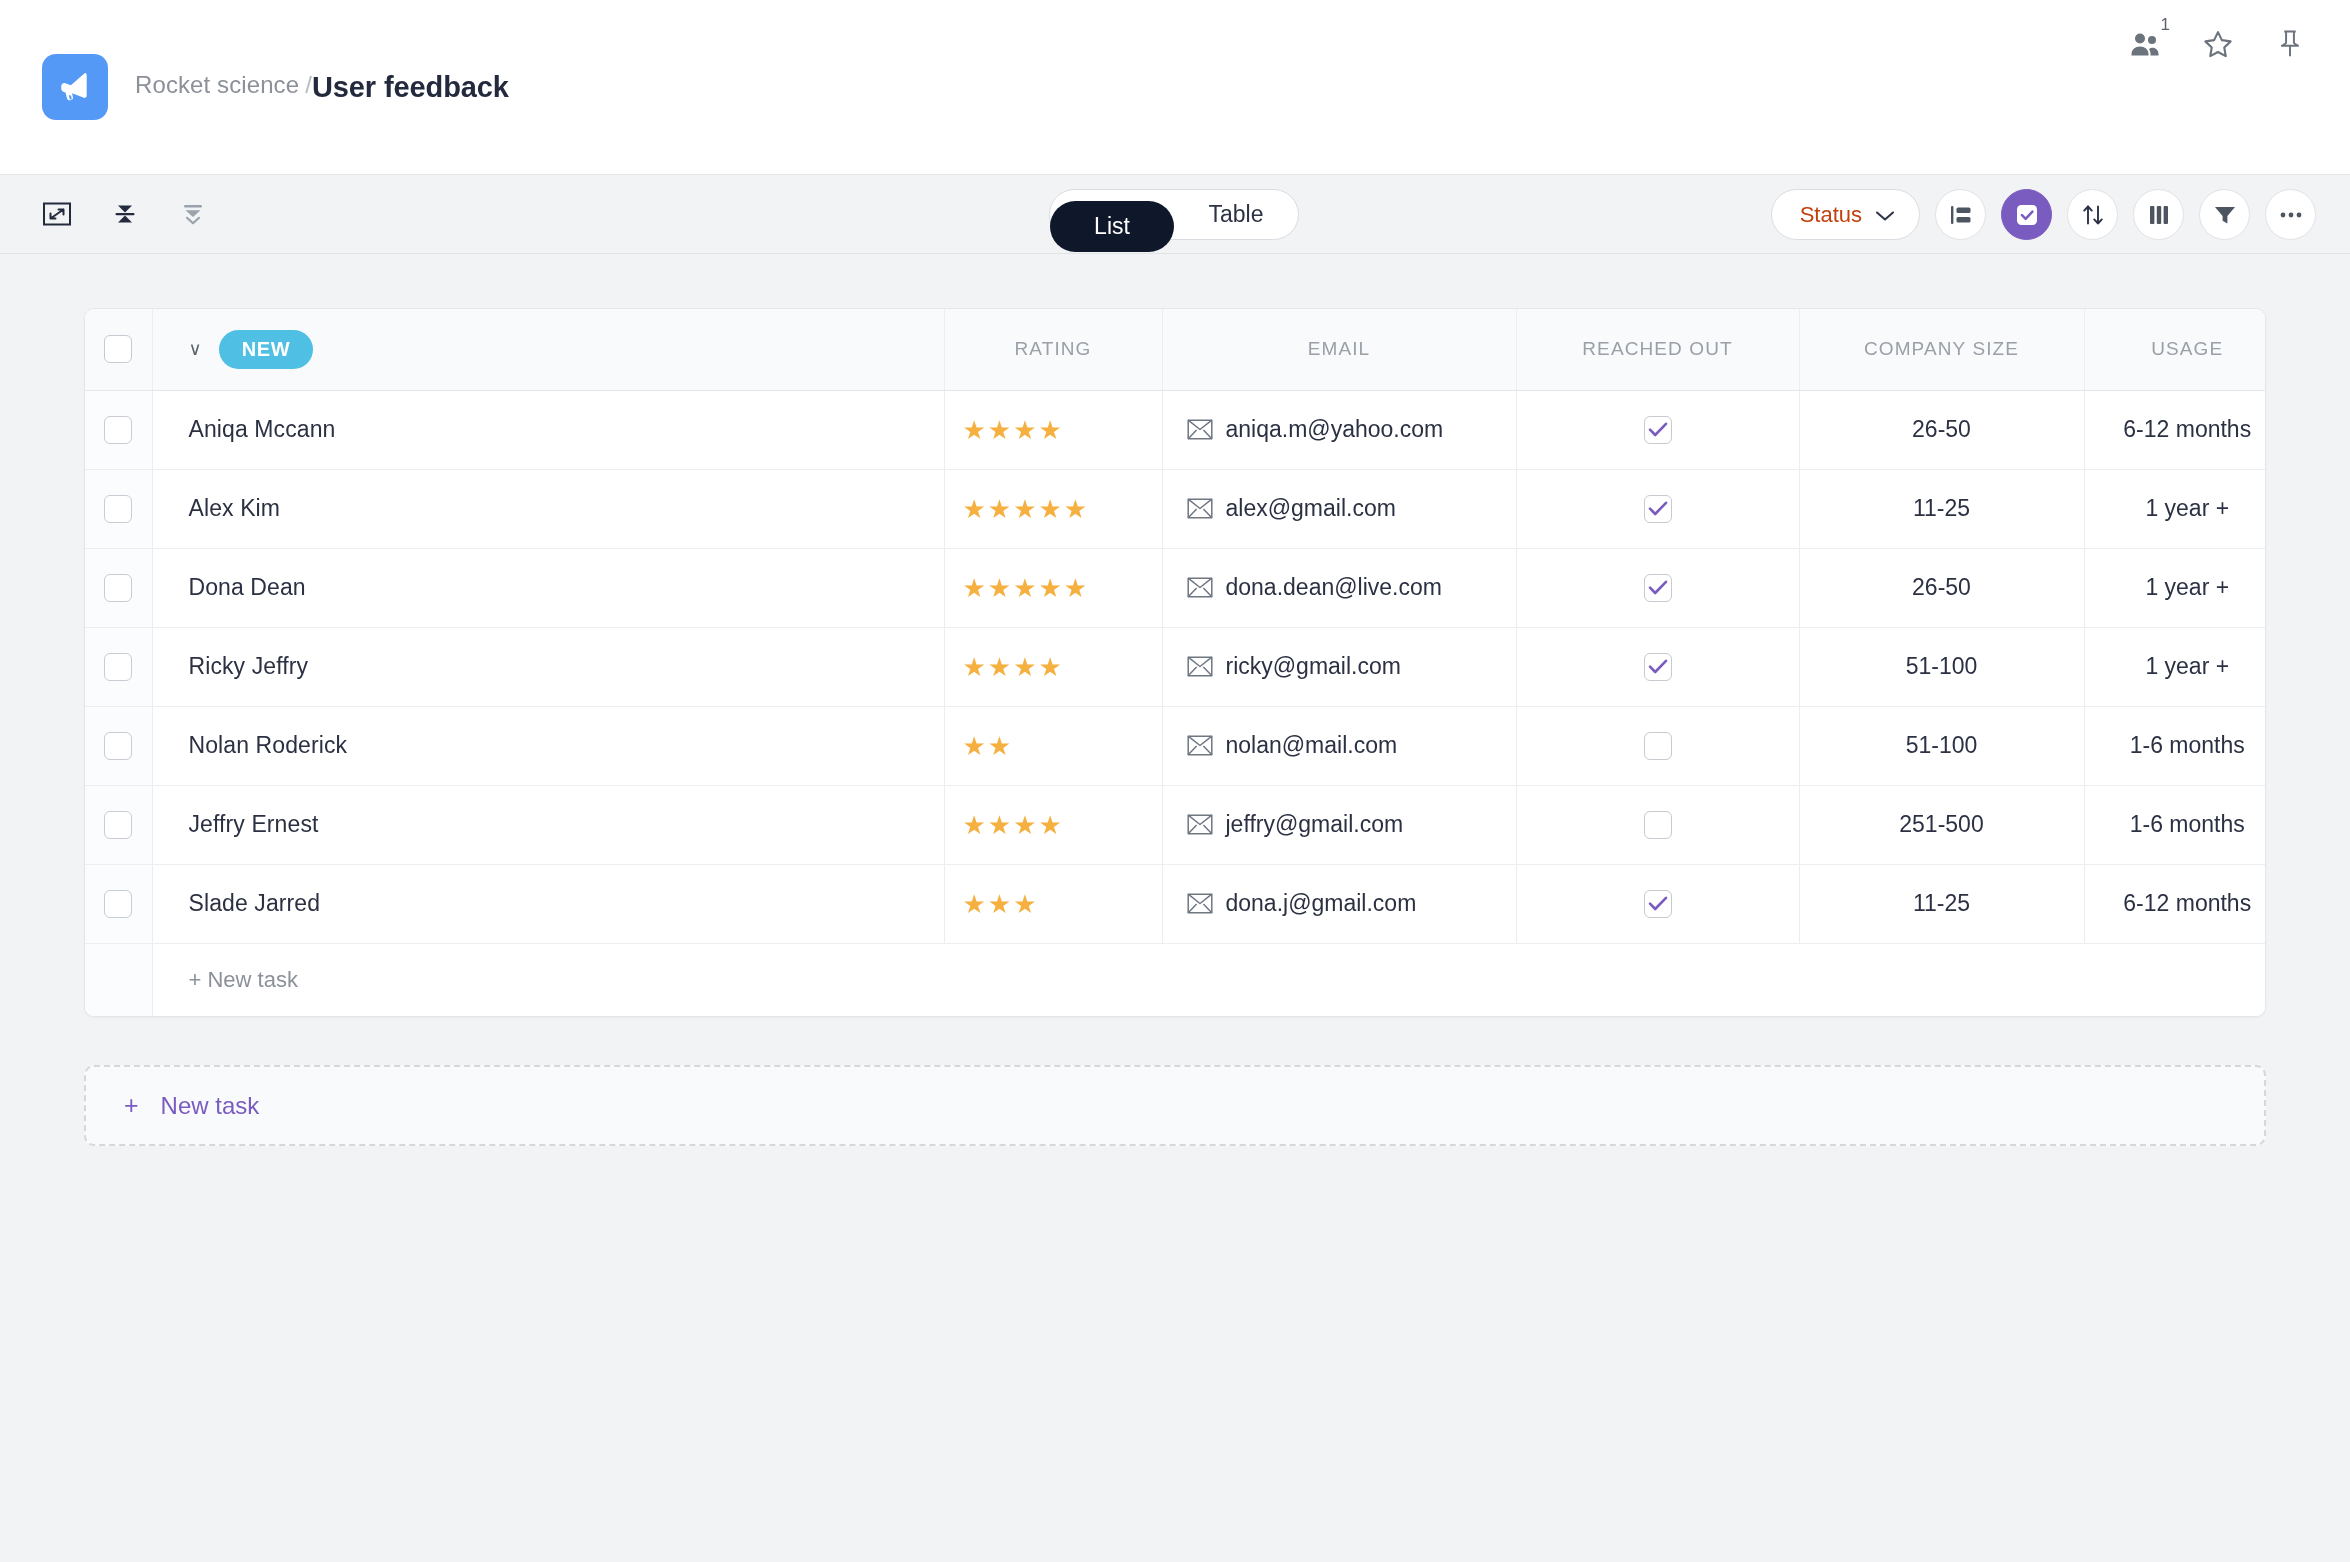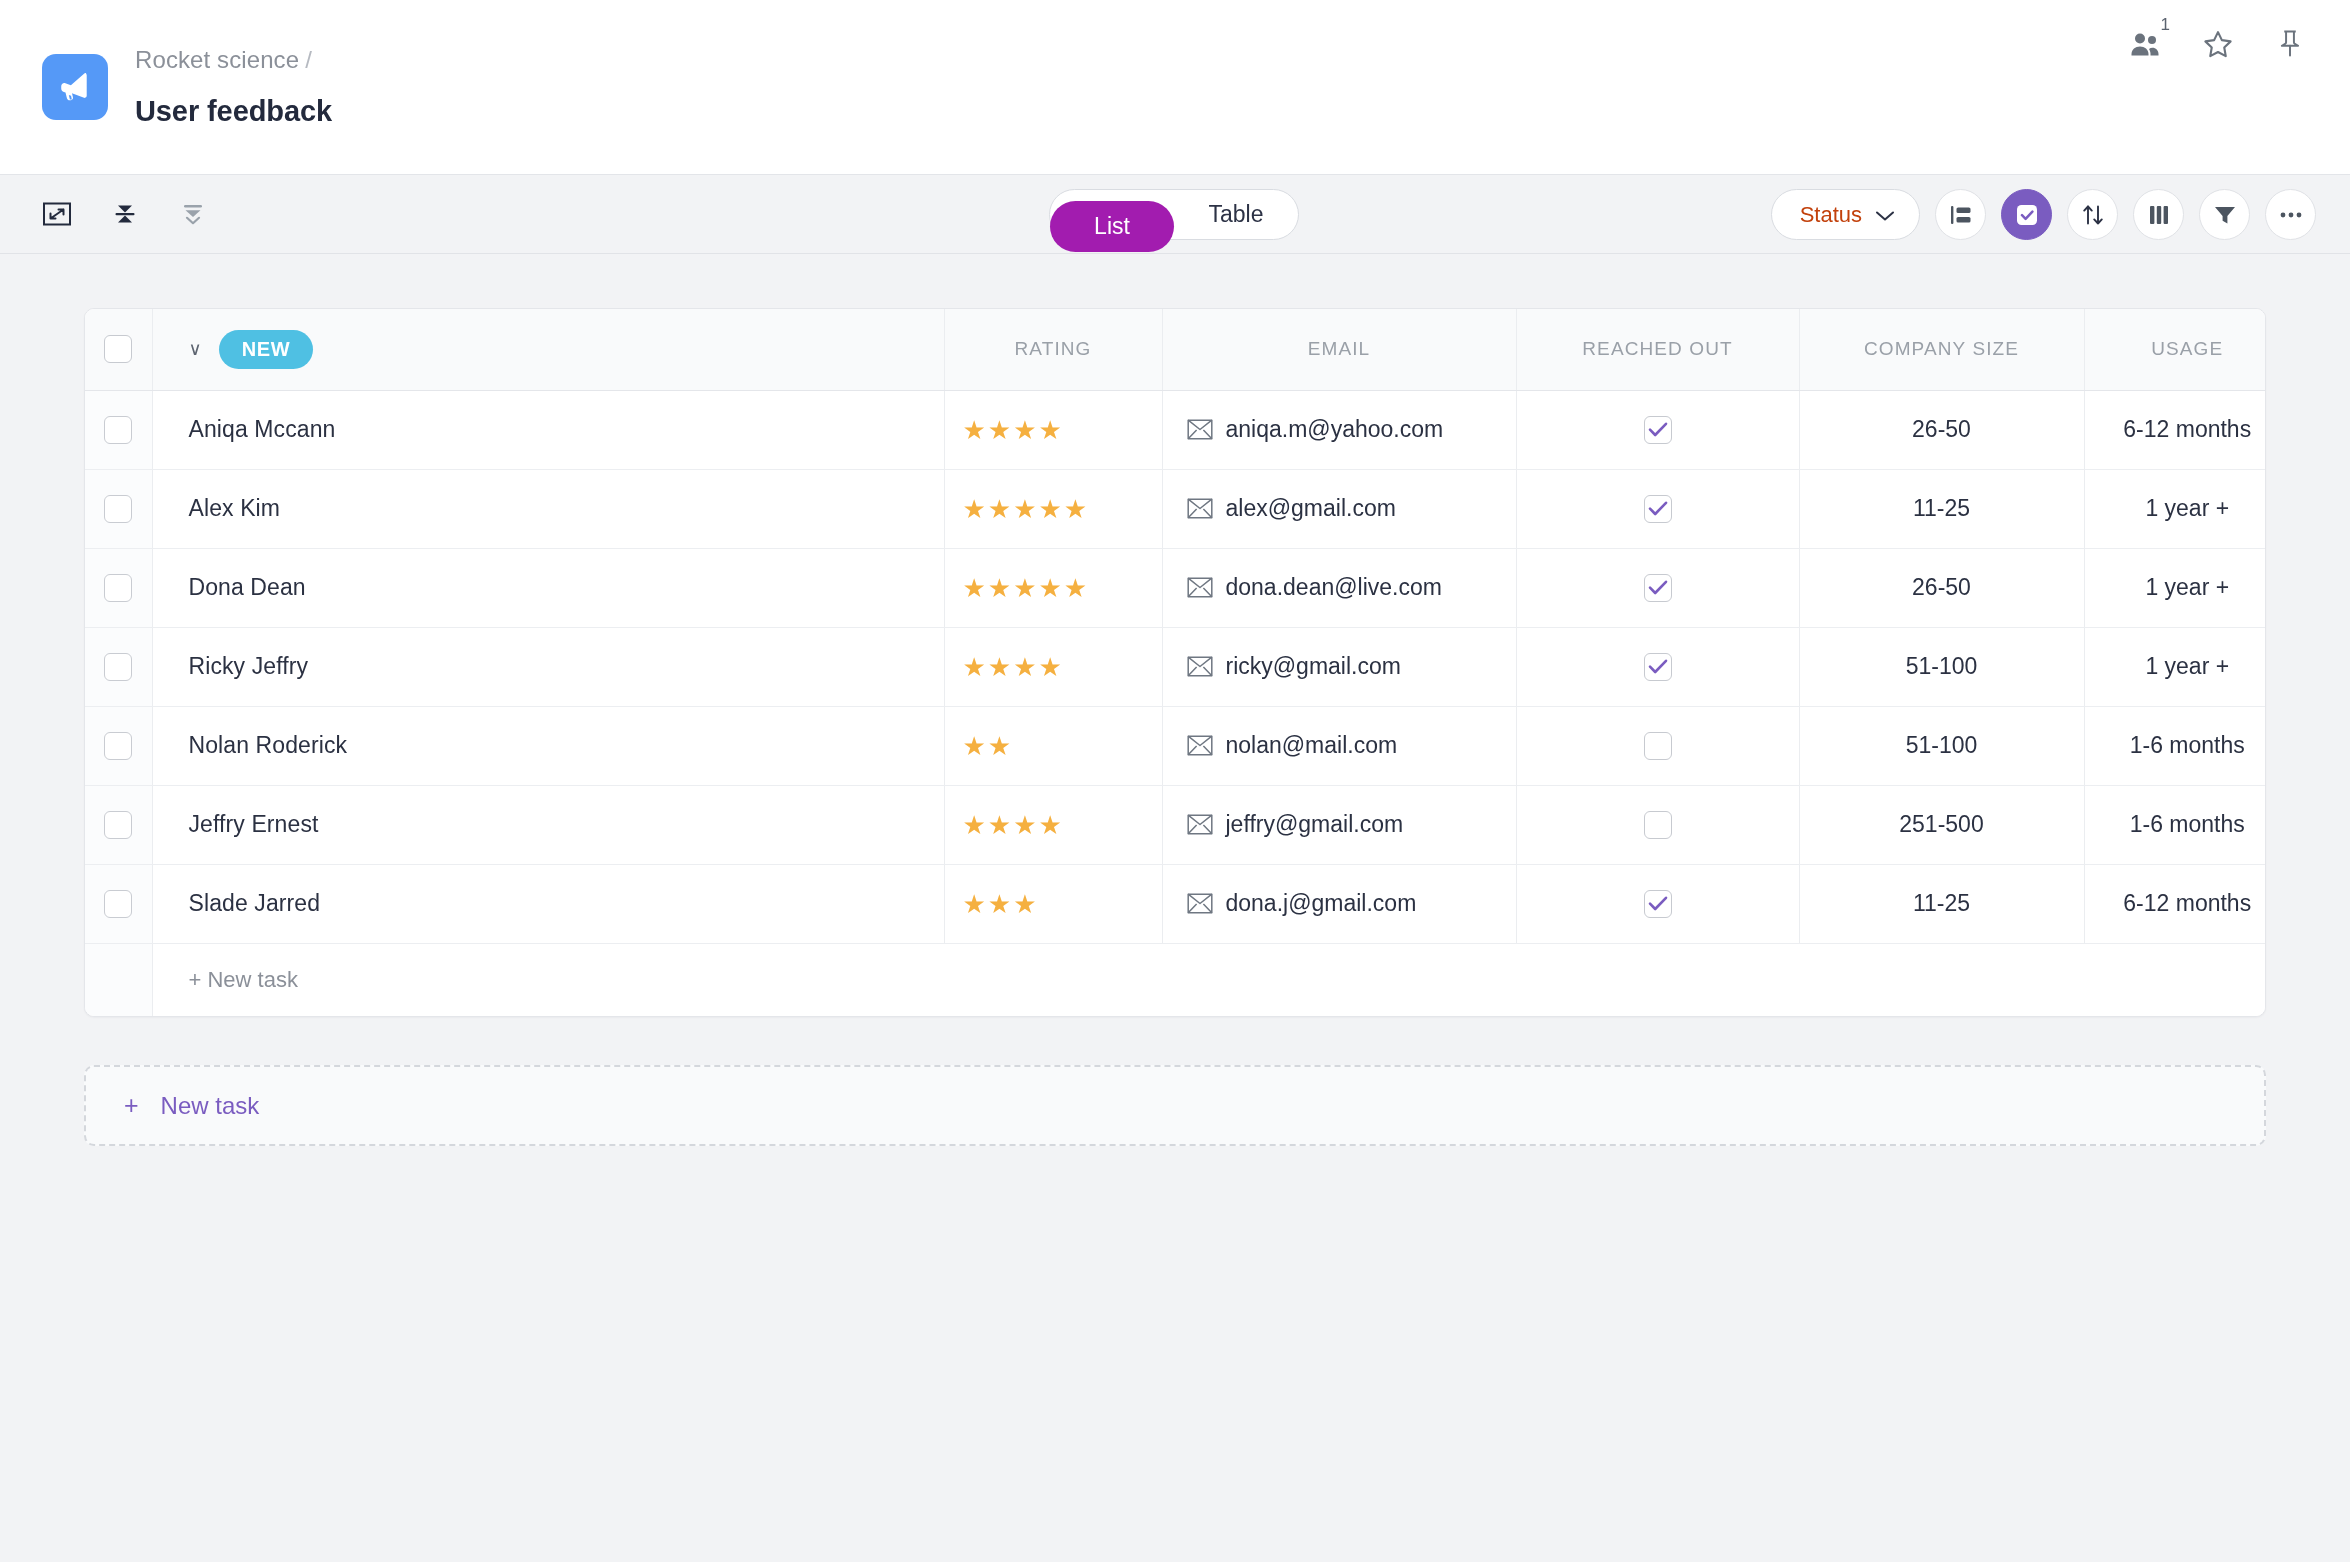--- a/index.html
+++ b/index.html
@@ -35,21 +35,21 @@
     height: 66px;
     border-radius: 14px;
     background: #5599f7;
     display: flex;
     align-items: center;
     justify-content: center;
     flex: none;
   }
   .brand-logo svg { width: 38px; height: 38px; display:block; }
 
-  .brand-text { display: flex; flex-direction: column; gap: 21px; }
+  .brand-text { display: flex; flex-direction: row; gap: 0; }
   .breadcrumb {
     font-size: 24px;
     color: #8b9099;
     letter-spacing: 0.1px;
   }
   .breadcrumb .sep { color: #b6bac1; margin-left: 6px; }
   .page-title {
     font-size: 29px;
     font-weight: bold;
     color: #232a3d;
@@ -148,21 +148,21 @@
     min-width: 124px;
     border-radius: 26px;
     display: flex;
     align-items: center;
     justify-content: center;
     font-size: 23px;
     color: #2c3245;
     cursor: pointer;
   }
   .view-opt.active {
-    background: #a21caf;
+    background: #0f172a;
     color: #ffffff;
     margin-top: 24px;
   }
 
   .toolbar-right {
     position: absolute;
     right: 34px;
     top: 14px;
     display: flex;
     align-items: center;

